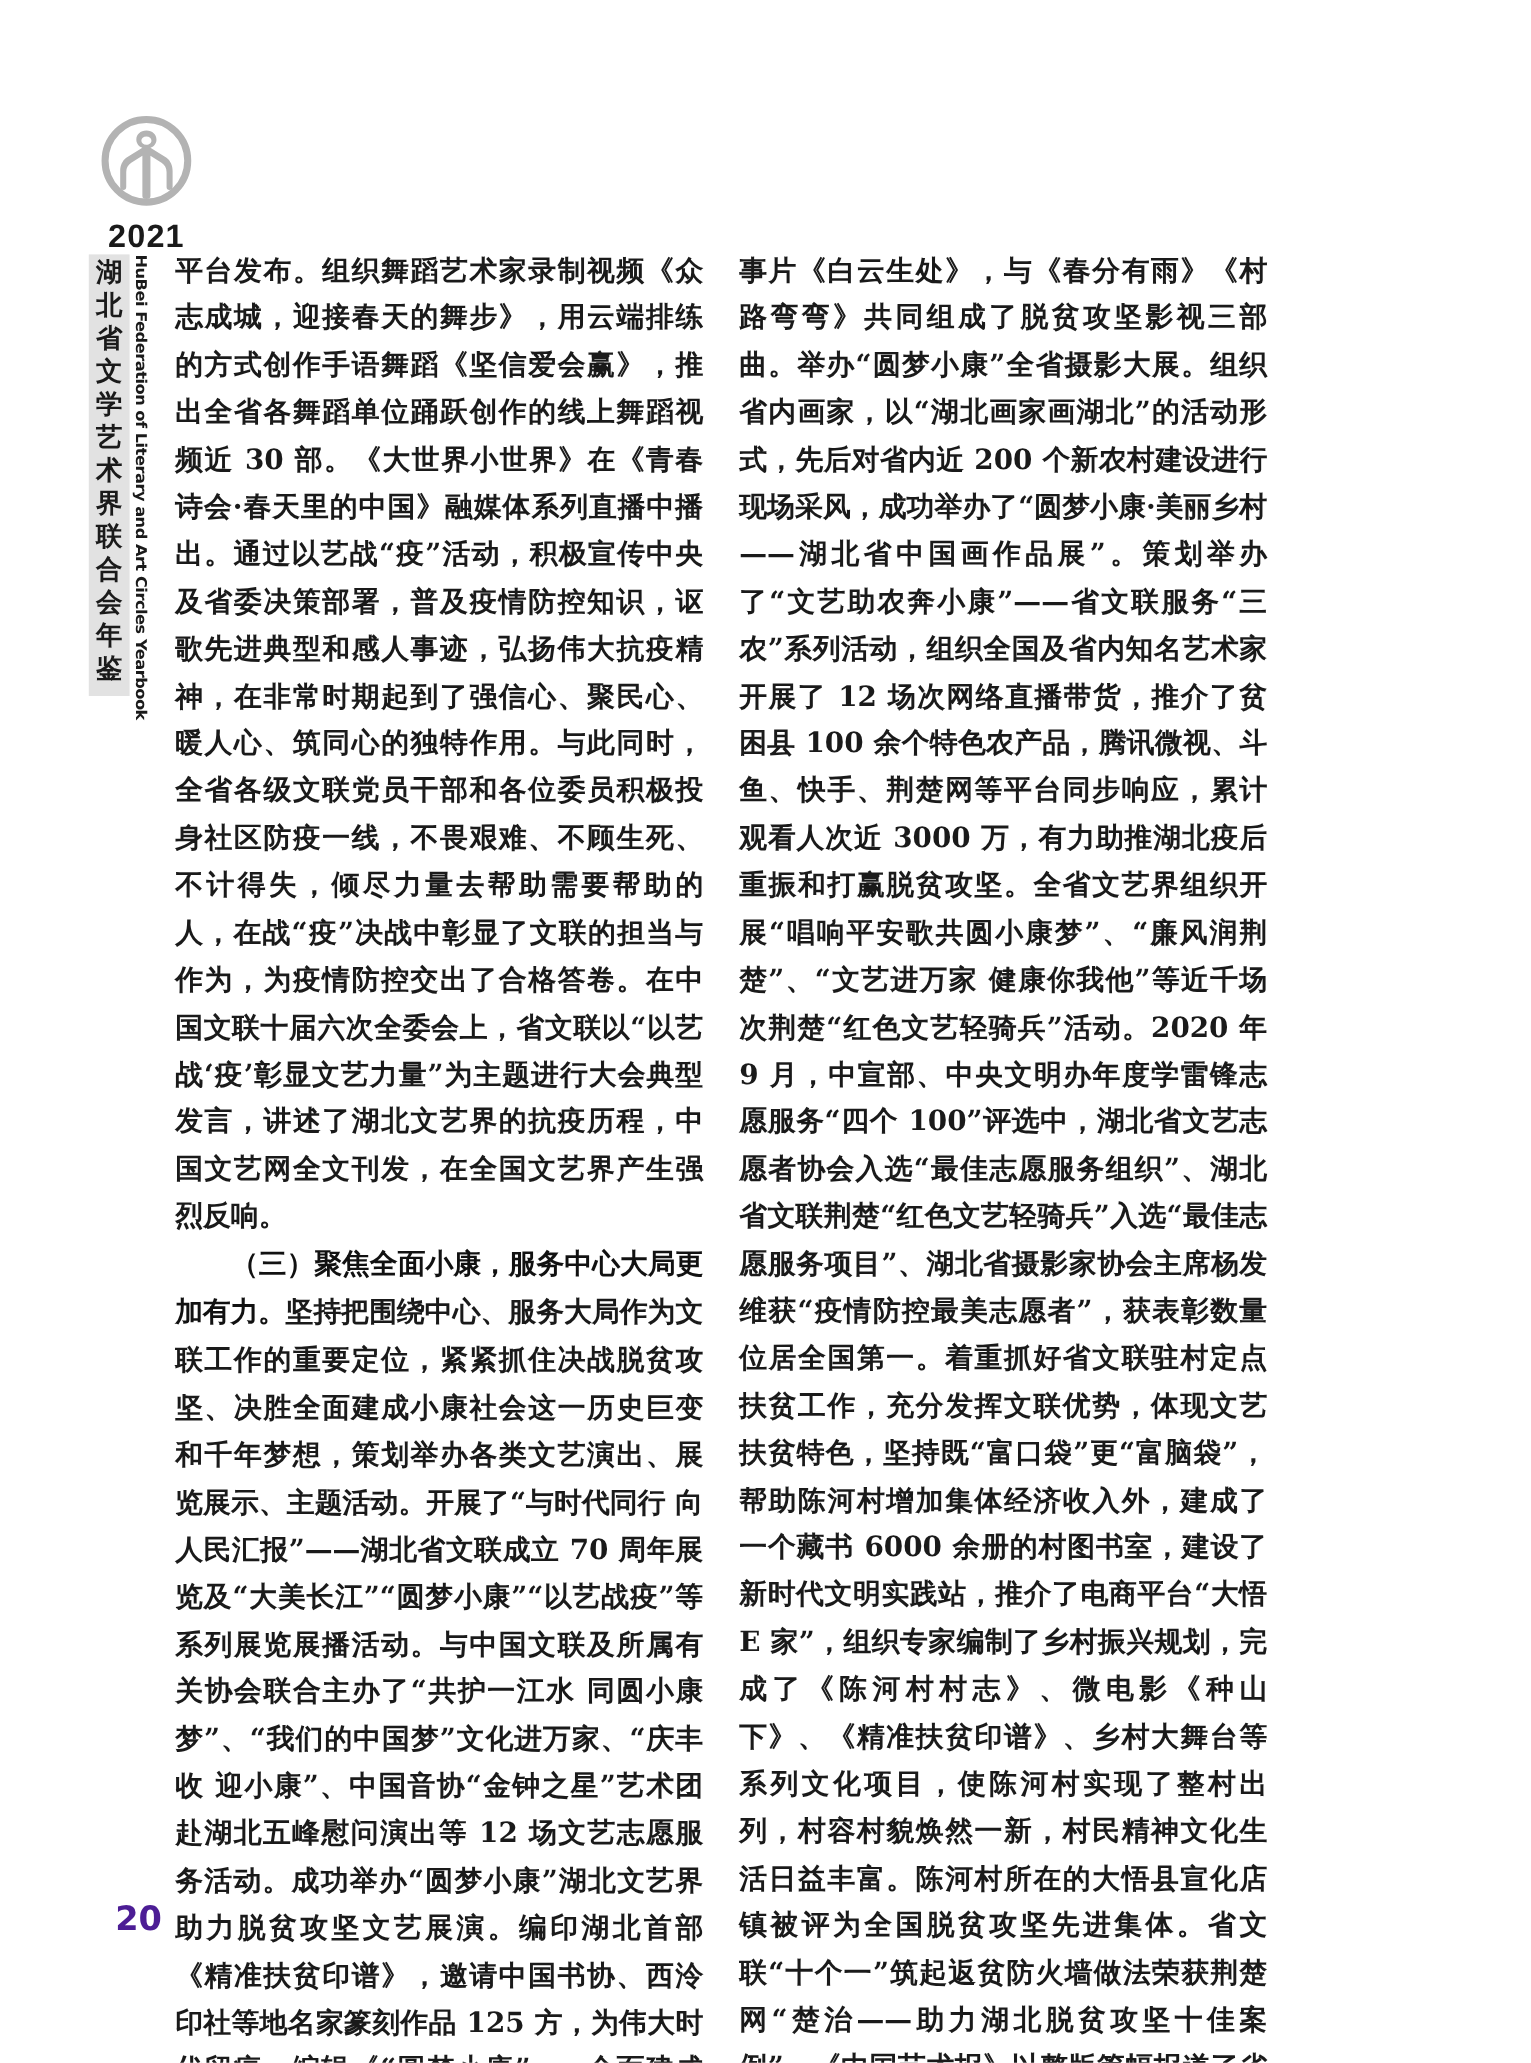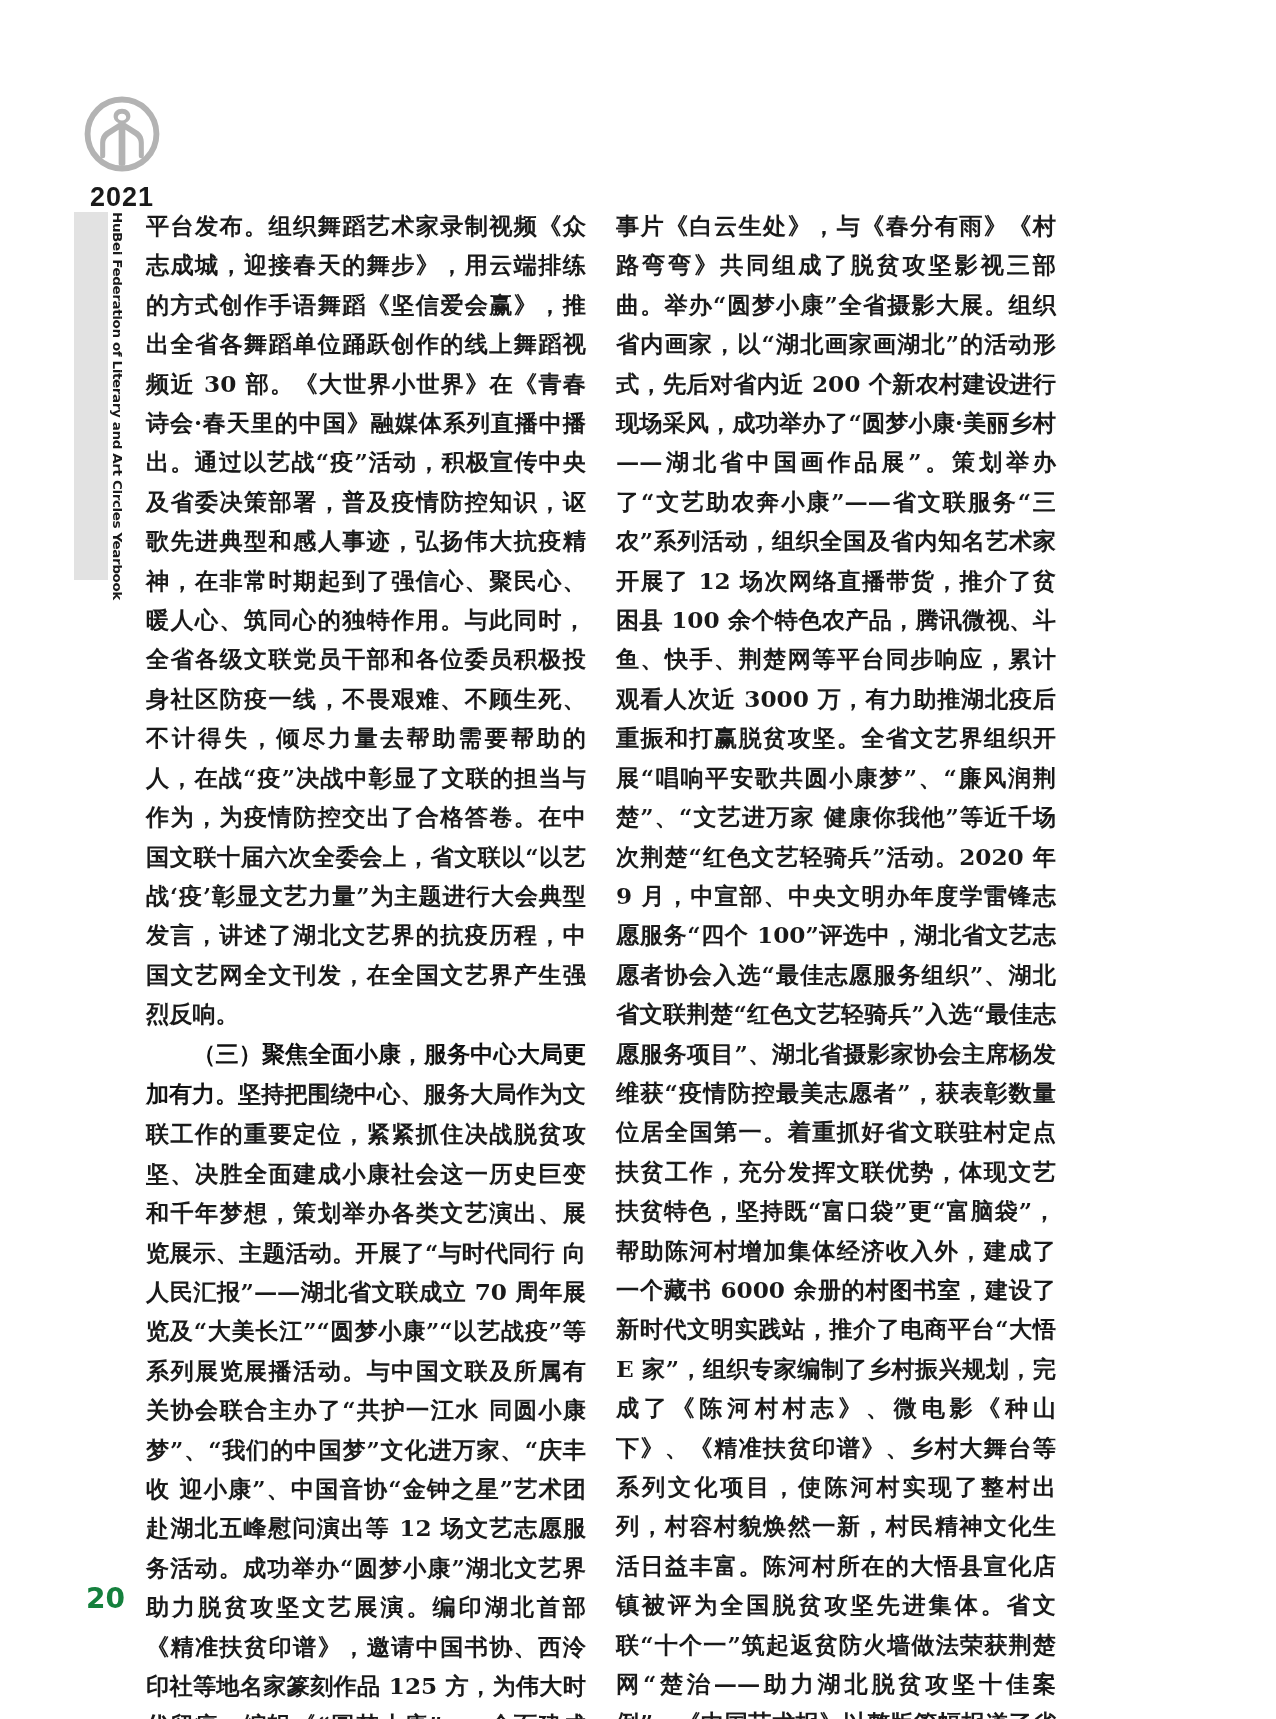--- a/index.html
+++ b/index.html
@@ -91,26 +91,26 @@
     writing-mode: vertical-rl;
     text-orientation: mixed;
     white-space: nowrap;
     transform: scaleX(0.92);
     transform-origin: left top;
   }
 
   
   .page-number {
     position: absolute;
-    left: 86px;
+    left: 96px;
     top: 1582px;
     font-family: "DejaVu Sans", "Liberation Sans", sans-serif;
     font-weight: bold;
     font-size: 28px;
-    color: #15803d;
+    color: #4c1d95;
   }
 
   
   .col {
     position: absolute;
     top: 206px;
     width: 440px;
   }
   .col-left  { left: 146px; }
   .col-right { left: 616px; }
@@ -145,20 +145,21 @@
   <div class="masthead">
     <svg class="logo-mark" viewBox="0 0 100 100">
       <circle cx="50" cy="50" r="41" fill="none" stroke="#b3b3b3" stroke-width="7"></circle>
       <path d="M50 20 C44 20 40 24 40 29 C40 33 43 36 46 37 L30 47 C26 50 24 55 24 60 L24 76 C24 78 25 79 27 79 C29 79 30 78 30 76 L30 61 C30 57 32 54 35 52 L46 45 L46 85 C46 87 47 88 50 88 C53 88 54 87 54 85 L54 45 L65 52 C68 54 70 57 70 61 L70 76 C70 78 71 79 73 79 C75 79 76 78 76 76 L76 60 C76 55 74 50 70 47 L54 37 C57 36 60 33 60 29 C60 24 56 20 50 20 Z M50 26 C53 26 55 28 55 30 C55 32 53 34 50 34 C47 34 45 32 45 30 C45 28 47 26 50 26 Z" fill="#b3b3b3"></path>
     </svg>
     <div class="logo-year">2021</div>
   </div>
 
   <div class="sidebar">
     <div class="sidebar-cn-band"></div>
+    <div class="sidebar-cn">湖北省文学艺术界联合会年鉴</div>
     <div class="sidebar-en">HuBei Federation of Literary and Art Circles Yearbook</div>
   </div>
 
   <div class="page-number">20</div>
 
   <div class="col col-left">
     <p class="para">
       <span>平台发布。组织舞蹈艺术家录制视频《众志成城，迎接春天的舞步》，用云端排练的方式创作手语舞蹈《坚信爱会赢》，推出全省各舞蹈单位踊跃创作的线上舞蹈视频近 30 部。《大世界小世界》在《青春诗会·春天里的中国》融媒体系列直播中播出。通过以艺战“疫”活动，积极宣传中央及省委决策部署，普及疫情防控知识，讴歌先进典型和感人事迹，弘扬伟大抗疫精神，在非常时期起到了强信心、聚民心、暖人心、筑同心的独特作用。与此同时，全省各级文联党员干部和各位委员积极投身社区防疫一线，不畏艰难、不顾生死、不计得失，倾尽力量去帮助需要帮助的人，在战“疫”决战中彰显了文联的担当与作为，为疫情防控交出了合格答卷。在中国文联十届六次全委会上，省文联以“以艺战‘疫’彰显文艺力量”为主题进行大会典型发言，讲述了湖北文艺界的抗疫历程，中国文艺网全文刊发，在全国文艺界产生强烈反响。</span>
     </p>
     <p class="para indent">

